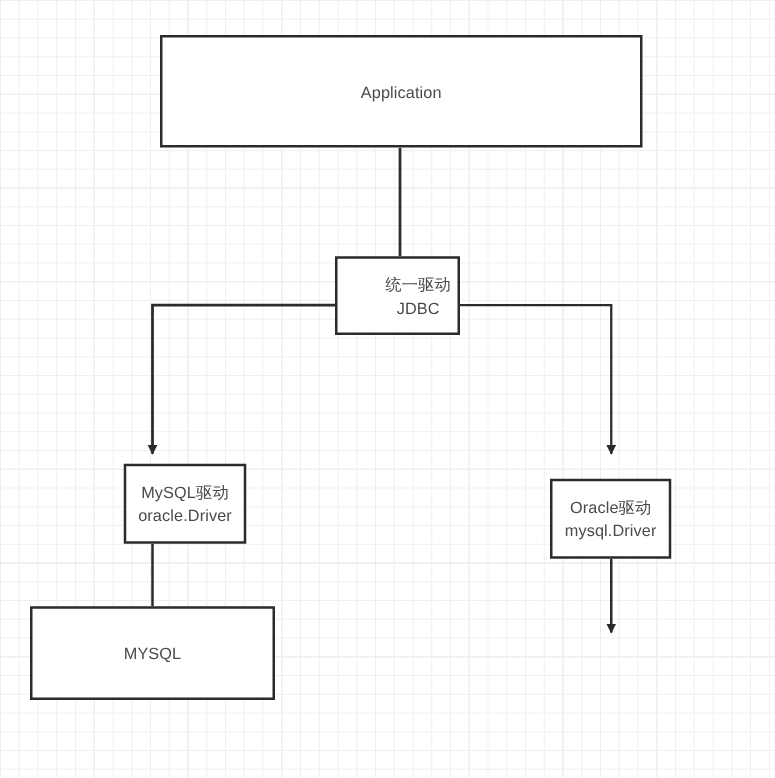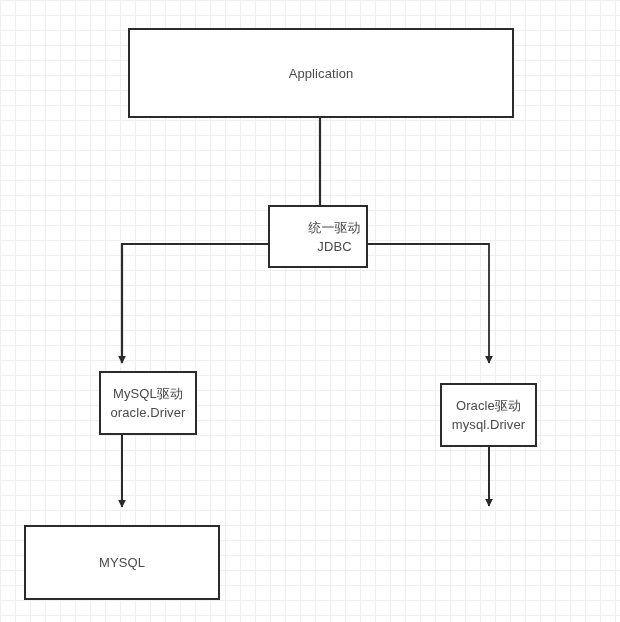--- a/index.html
+++ b/index.html
@@ -90,18 +90,18 @@
   <div class="node" style="left: 72px; top: 371px; width: 98px; height: 64px; margin-left: 27px;">
     <span class="line1">MySQL驱动</span>
     <span class="line2">oracle.Driver</span>
   </div>
 
   <div class="node" style="left: 440px; top: 383px; width: 97px; height: 64px;">
     <span class="line1">Oracle驱动</span>
     <span class="line2">mysql.Driver</span>
   </div>
 
-  <div class="node" style="left: 24px; top: 525px; width: 196px; height: 75px;">
+  <div class="node" style="left: 24px; top: 485px; width: 196px; height: 75px;">
     <span class="line1">MYSQL</span>
   </div>
 
 
 </div>
 
 </body></html>

